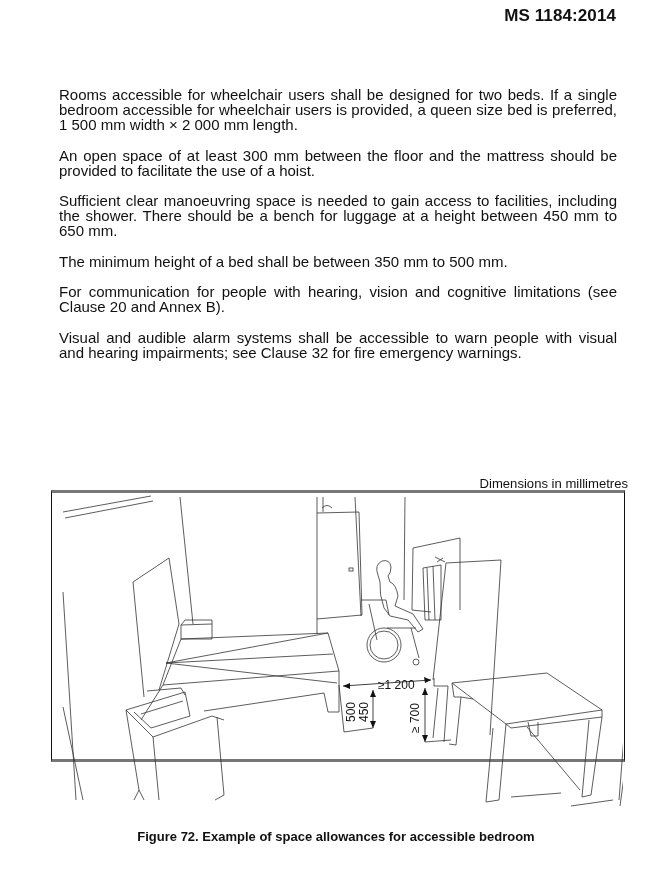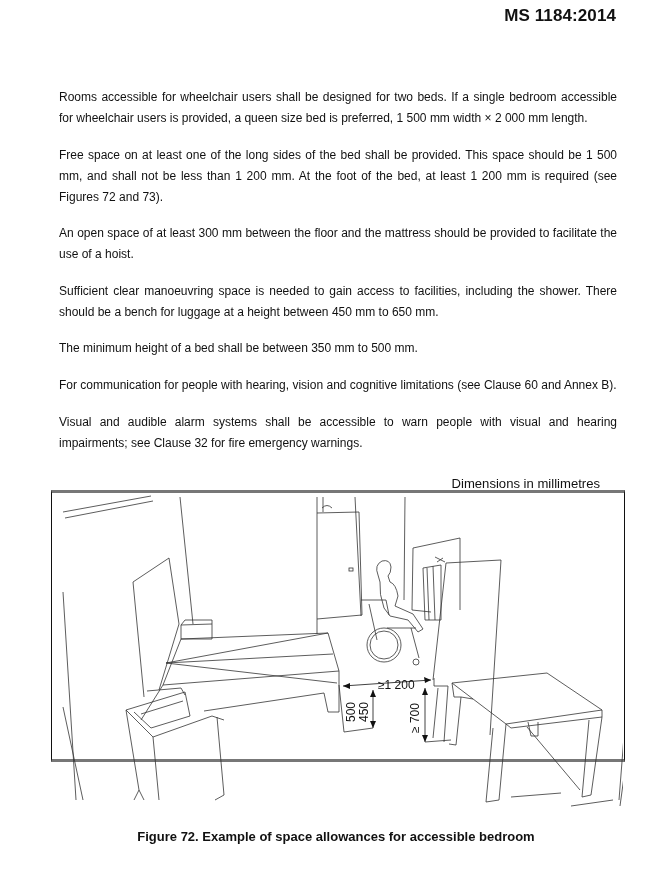--- a/index.html
+++ b/index.html
@@ -6,25 +6,25 @@
   body {
     width: 672px; height: 890px; position: relative; overflow: hidden;
     font-family: "Liberation Sans", sans-serif; color: #111;
   }
   .doc-id {
     position: absolute; right: 56px; top: 6px;
     font-weight: bold; font-size: 17px; letter-spacing: 0.1px; margin-left: 24px;
   }
   .body-text {
     position: absolute; left: 59px; width: 558px; top: 87px;
-    font-size: 12px; line-height: 21px; text-align: justify;
+    font-size: 15px; line-height: 15px; text-align: justify;
   }
   .body-text p { margin: 0 0 15.6px 0; }
   .dims-note {
-    position: absolute; right: 72px; top: 476px;
+    position: absolute; right: 44px; top: 476px;
     font-size: 13.1px;
     margin-left: 32px;
   }
   .figure-frame {
     position: absolute; left: 51px; top: 490px; width: 574px; height: 272px;
     border-left: 1.5px solid #111; border-right: 1.5px solid #111;
     border-top: 3px solid #777; border-bottom: 3px solid #777;
     box-sizing: border-box;
   }
   .figure-frame svg { position: absolute; left: 0; top: 0; }
@@ -34,25 +34,24 @@
   }
   .dim-label { font-family: "Liberation Sans", sans-serif; font-size: 12px; fill: #111; }
 </style>
 </head>
 <body>
 
 <div class="doc-id">MS 1184:2014</div>
 
 <div class="body-text">
   <p>Rooms accessible for wheelchair users shall be designed for two beds. If a single bedroom accessible for wheelchair users is provided, a queen size bed is preferred, 1 500 mm width × 2 000 mm length.</p>
-  <p>Free space on at least one of the long sides of the bed shall be provided. This space should be 1 500 mm, and shall not be less than 1 200 mm. At the foot of the bed, at least 1 200 mm is required (see Figures 72 and 73).</p>
   <p>An open space of at least 300 mm between the floor and the mattress should be provided to facilitate the use of a hoist.</p>
   <p>Sufficient clear manoeuvring space is needed to gain access to facilities, including the shower. There should be a bench for luggage at a height between 450 mm to 650 mm.</p>
   <p>The minimum height of a bed shall be between 350 mm to 500 mm.</p>
-  <p>For communication for people with hearing, vision and cognitive limitations (see Clause 60 and Annex B).</p>
+  <p>For communication for people with hearing, vision and cognitive limitations (see Clause 20 and Annex B).</p>
   <p>Visual and audible alarm systems shall be accessible to warn people with visual and hearing impairments; see Clause 32 for fire emergency warnings.</p>
 </div>
 
 <div class="dims-note">Dimensions in millimetres</div>
 
 <div class="figure-frame">
   <svg width="571" height="319" viewBox="51 493 571 319" fill="none" stroke="#333" stroke-width="0.8">
 
     <line x1="62" y1="512" x2="150" y2="496"></line>
     <line x1="64" y1="518" x2="152" y2="501"></line>

